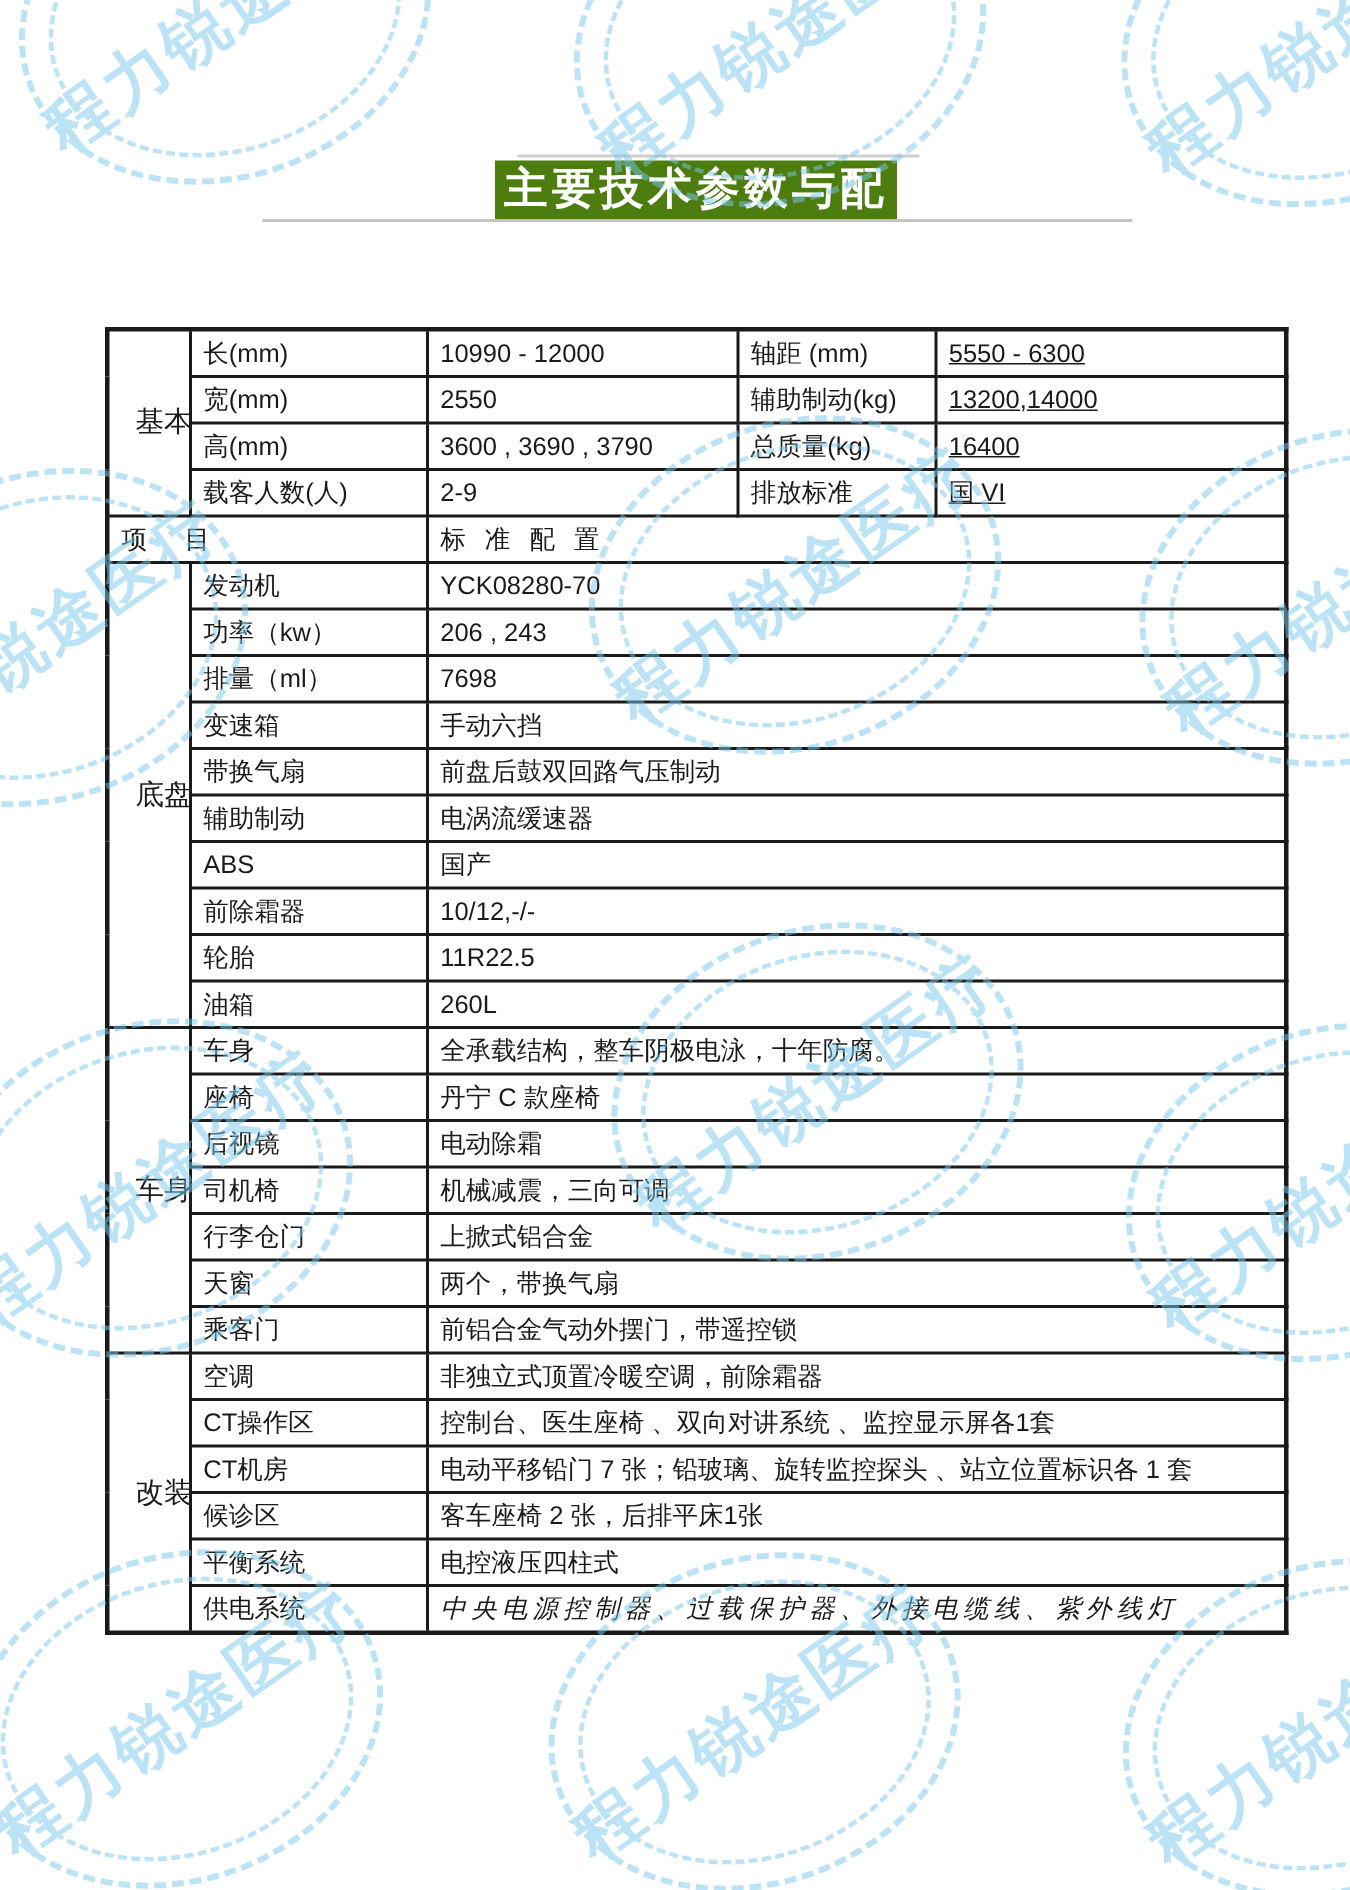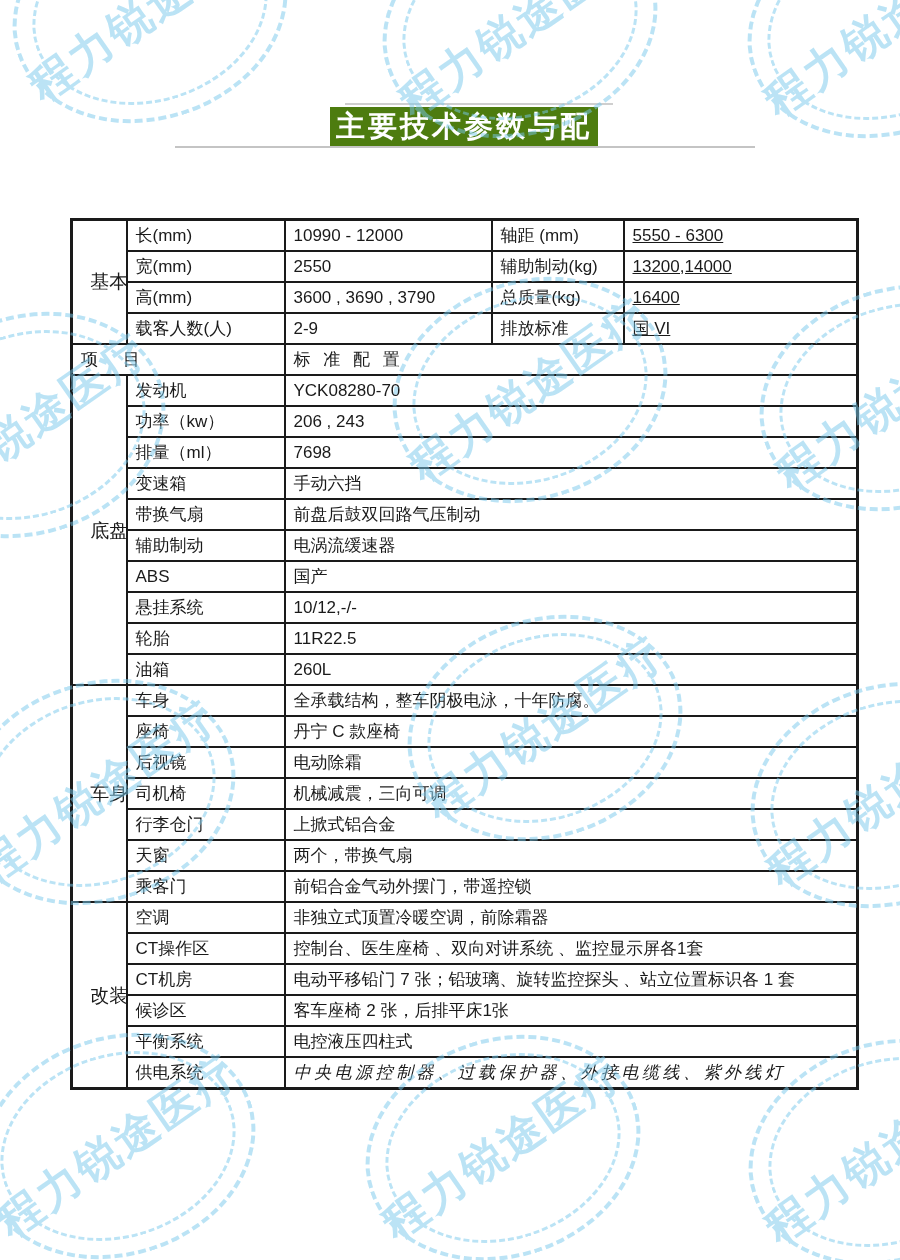--- a/index.html
+++ b/index.html
@@ -122,21 +122,21 @@
         </tr>
         <tr>
           <td class="name">辅助制动</td>
           <td class="val" colspan="3">电涡流缓速器</td>
         </tr>
         <tr>
           <td class="name">ABS</td>
           <td class="val" colspan="3">国产</td>
         </tr>
         <tr>
-          <td class="name">悬挂系统</td>
+          <td class="name">前除霜器</td>
           <td class="val" colspan="3">10/12,-/-</td>
         </tr>
         <tr>
           <td class="name">轮胎</td>
           <td class="val" colspan="3">11R22.5</td>
         </tr>
         <tr>
           <td class="name">油箱</td>
           <td class="val" colspan="3">260L</td>
         </tr>

